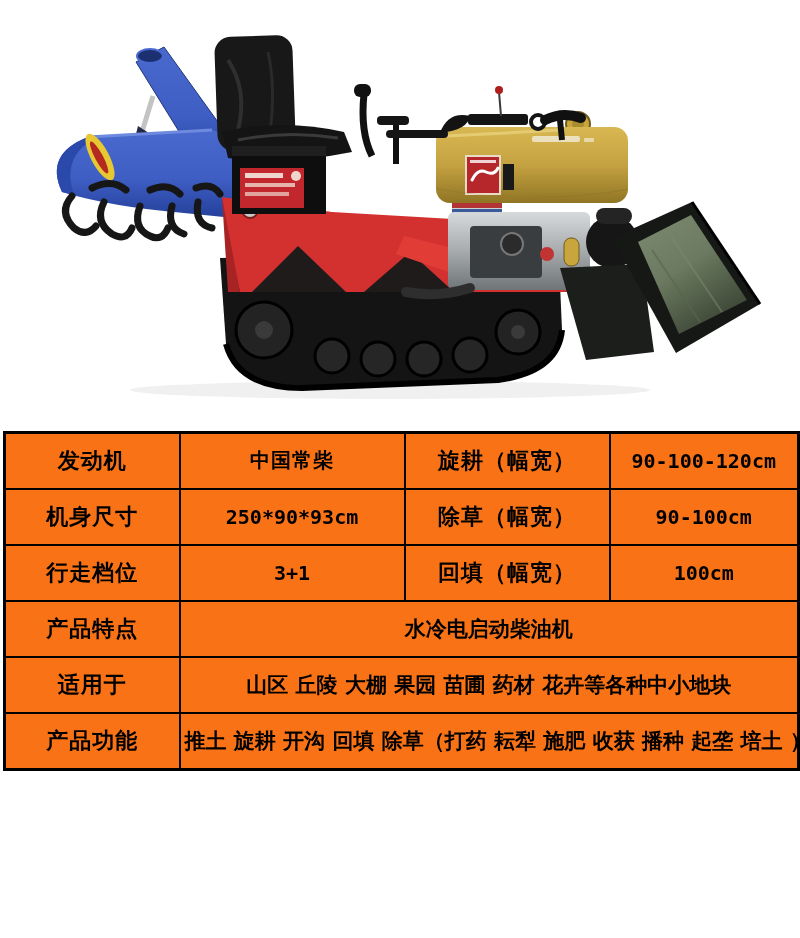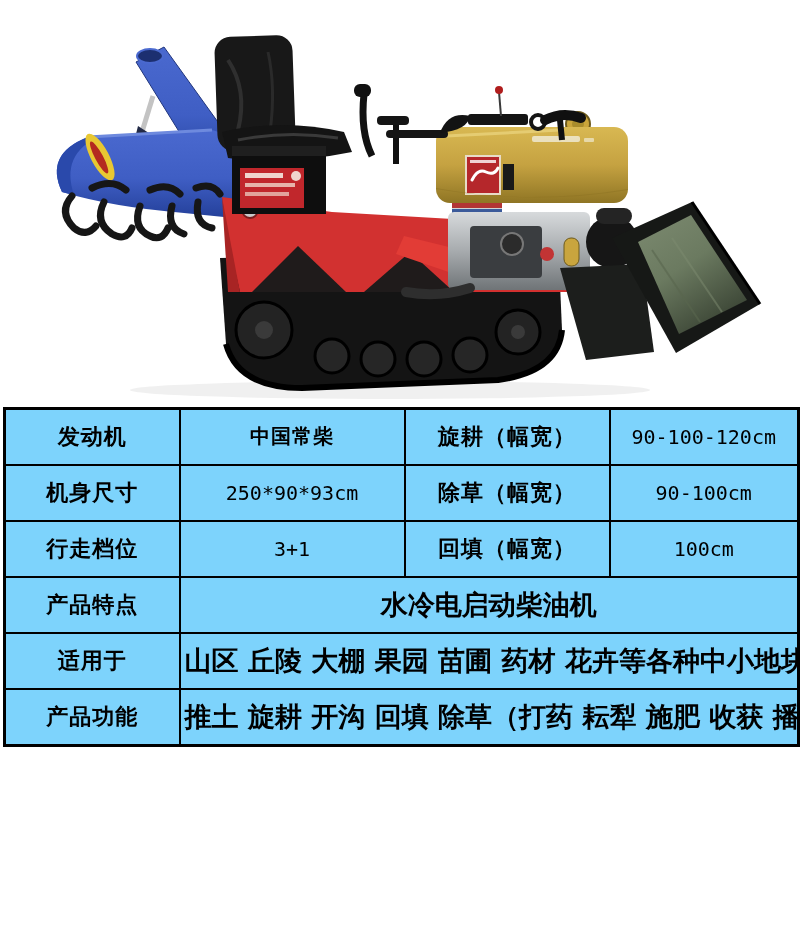--- a/index.html
+++ b/index.html
@@ -6,45 +6,45 @@
   html,body { background:#ffffff; }
   body { font-family:"DejaVu Sans", sans-serif; }
   .page {
     position:relative; width:800px; height:938px; background:#ffffff;
     overflow:hidden; margin:0 auto;
   }
   .photo-wrap { position:absolute; left:0; top:0; width:800px; height:405px; }
   .photo-wrap svg { display:block; }
 
   table.spec {
-    position:absolute; left:3px; top:407px; width:794px;
+    position:absolute; left:3px; top:431px; width:794px;
     border-collapse:collapse; table-layout:fixed;
-    background:#7dd3fc;
+    background:#f97316;
   }
   table.spec td {
     border:2px solid #000000;
     height:56.2px;
     text-align:center; vertical-align:middle;
     color:#000000;
     padding:2px 4px;
     overflow:hidden;
     white-space:nowrap;
   }
   table.spec { border:3px solid #000000; }
   td.lbl {
     font-weight:700; font-size:22px;
     font-family:"DejaVu Sans", sans-serif;
     letter-spacing:1px;
   }
   td.val {
-    font-size:20px; font-weight:400;
+    font-size:20px; font-weight:700;
     font-family:"DejaVu Sans Mono","DejaVu Sans", monospace;
   }
   td.fullval {
-    font-weight:700; font-size:27px;
+    font-weight:700; font-size:21px;
     font-family:"DejaVu Sans", sans-serif;
   }
   td.leftflush { text-align:left; padding-left:4px; letter-spacing:0px; }
   col.c1 { width:175px; } col.c2 { width:225px; }
   col.c3 { width:205px; } col.c4 { width:189px; }
 </style>
 </head>
 <body>
 
 <div class="page">

